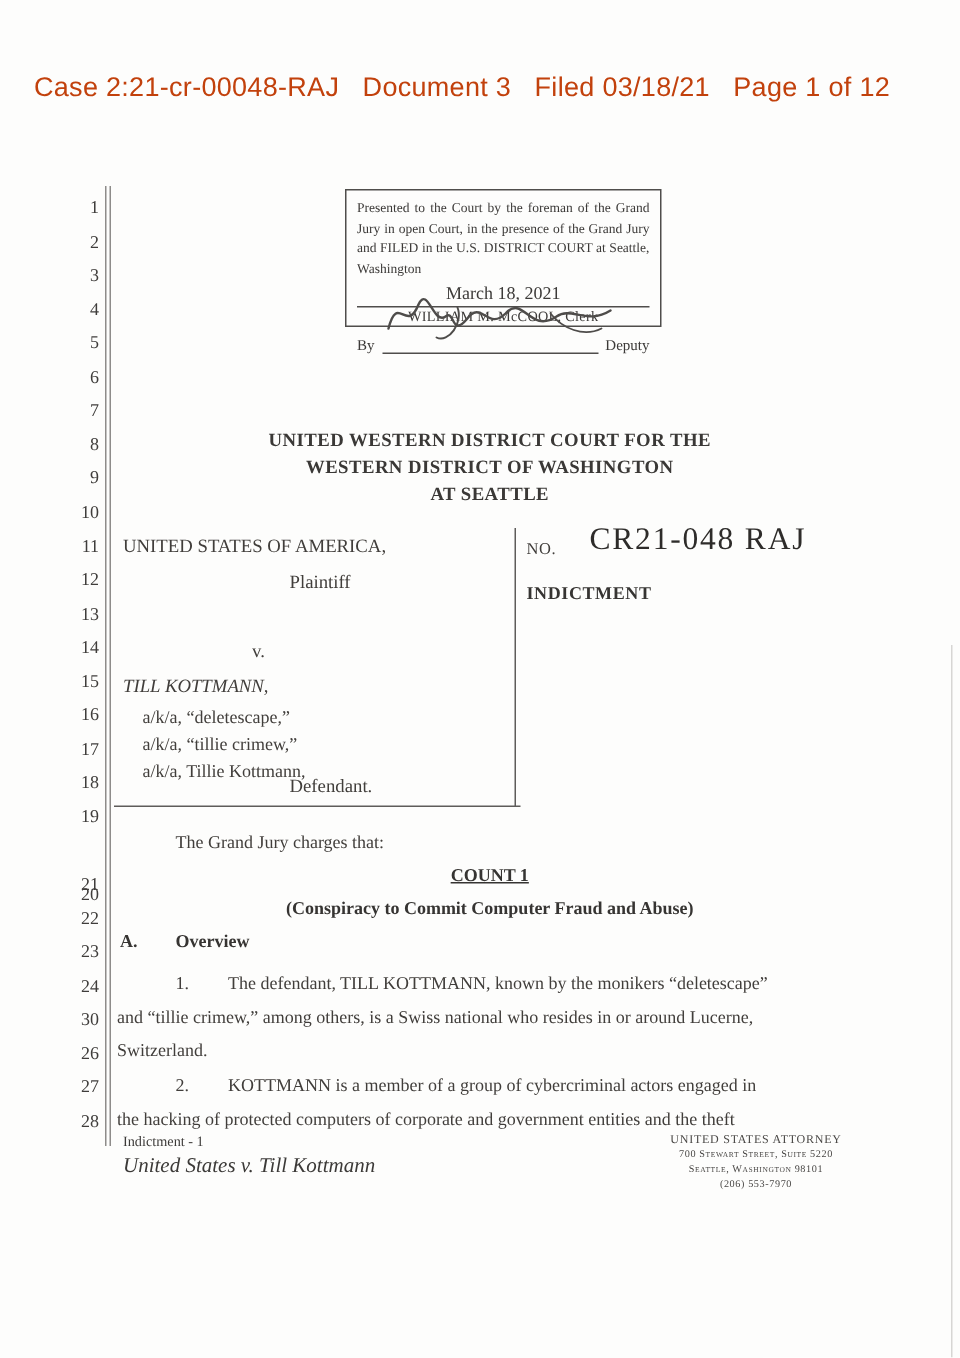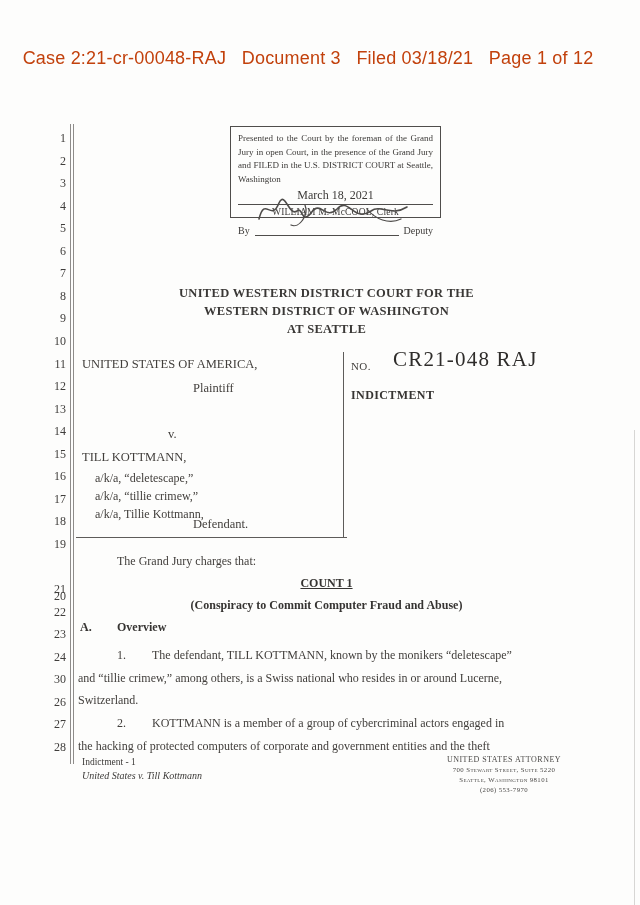--- a/index.html
+++ b/index.html
@@ -41,21 +41,21 @@
   .indictment{top:388px;left:351px;font-size:12px;font-weight:bold;letter-spacing:.4px;color:#363432;}
 
   
   .body-text{font-size:12px;}
   .bold{font-weight:bold;color:#363432;}
   .center-row{left:78px;width:497px;text-align:center;}
   .underlined{text-decoration:underline;}
 
   
   .foot-left1{top:757px;left:82px;font-size:9.5px;color:#3c3a38;}
-  .foot-left2{top:770px;left:82px;font-size:10px;font-style:italic;color:#3c3a38;}
+  .foot-left2{top:770px;left:82px;font-size:14px;font-style:italic;color:#3c3a38;}
   .foot-right{top:755px;left:420px;width:168px;text-align:center;color:#4a4846;line-height:10px;}
   .foot-right .fr1{font-size:8px;letter-spacing:.5px;}
   .foot-right .frs{font-size:6.8px;font-variant:small-caps;letter-spacing:.4px;}
 </style>
 </head>
 <body>
 
 <div class="page">
 
   <div class="abs ecf-header">Case 2:21-cr-00048-RAJ   Document 3   Filed 03/18/21   Page 1 of 12</div>
@@ -111,21 +111,21 @@
 
   <div class="abs court-head">
     <div>UNITED WESTERN DISTRICT COURT FOR THE</div>
     <div>WESTERN DISTRICT OF WASHINGTON</div>
     <div>AT SEATTLE</div>
   </div>
 
   <div class="abs cap-text" style="top:357px;left:82px;">UNITED STATES OF AMERICA,</div>
   <div class="abs cap-text" style="top:381px;left:193px;">Plaintiff</div>
   <div class="abs cap-text" style="top:427px;left:168px;">v.</div>
-  <div class="abs cap-text" style="top:450px;left:82px;">TILL KOTTMANN,</div>
+  <div class="abs cap-text" style="top:450px;left:82px;font-style:italic;">TILL KOTTMANN,</div>
   <div class="abs cap-alias" style="top:471px;left:95px;">a/k/a, “deletescape,”</div>
   <div class="abs cap-alias" style="top:489px;left:95px;">a/k/a, “tillie crimew,”</div>
   <div class="abs cap-alias" style="top:507px;left:95px;">a/k/a, Tillie Kottmann,</div>
   <div class="abs cap-text" style="top:517px;left:193px;">Defendant.</div>
   <div class="abs cap-vline"></div>
   <div class="abs cap-hline"></div>
   <div class="abs no-label">NO.</div>
   <div class="abs case-no">CR21-048 RAJ</div>
   <div class="abs indictment">INDICTMENT</div>
 

